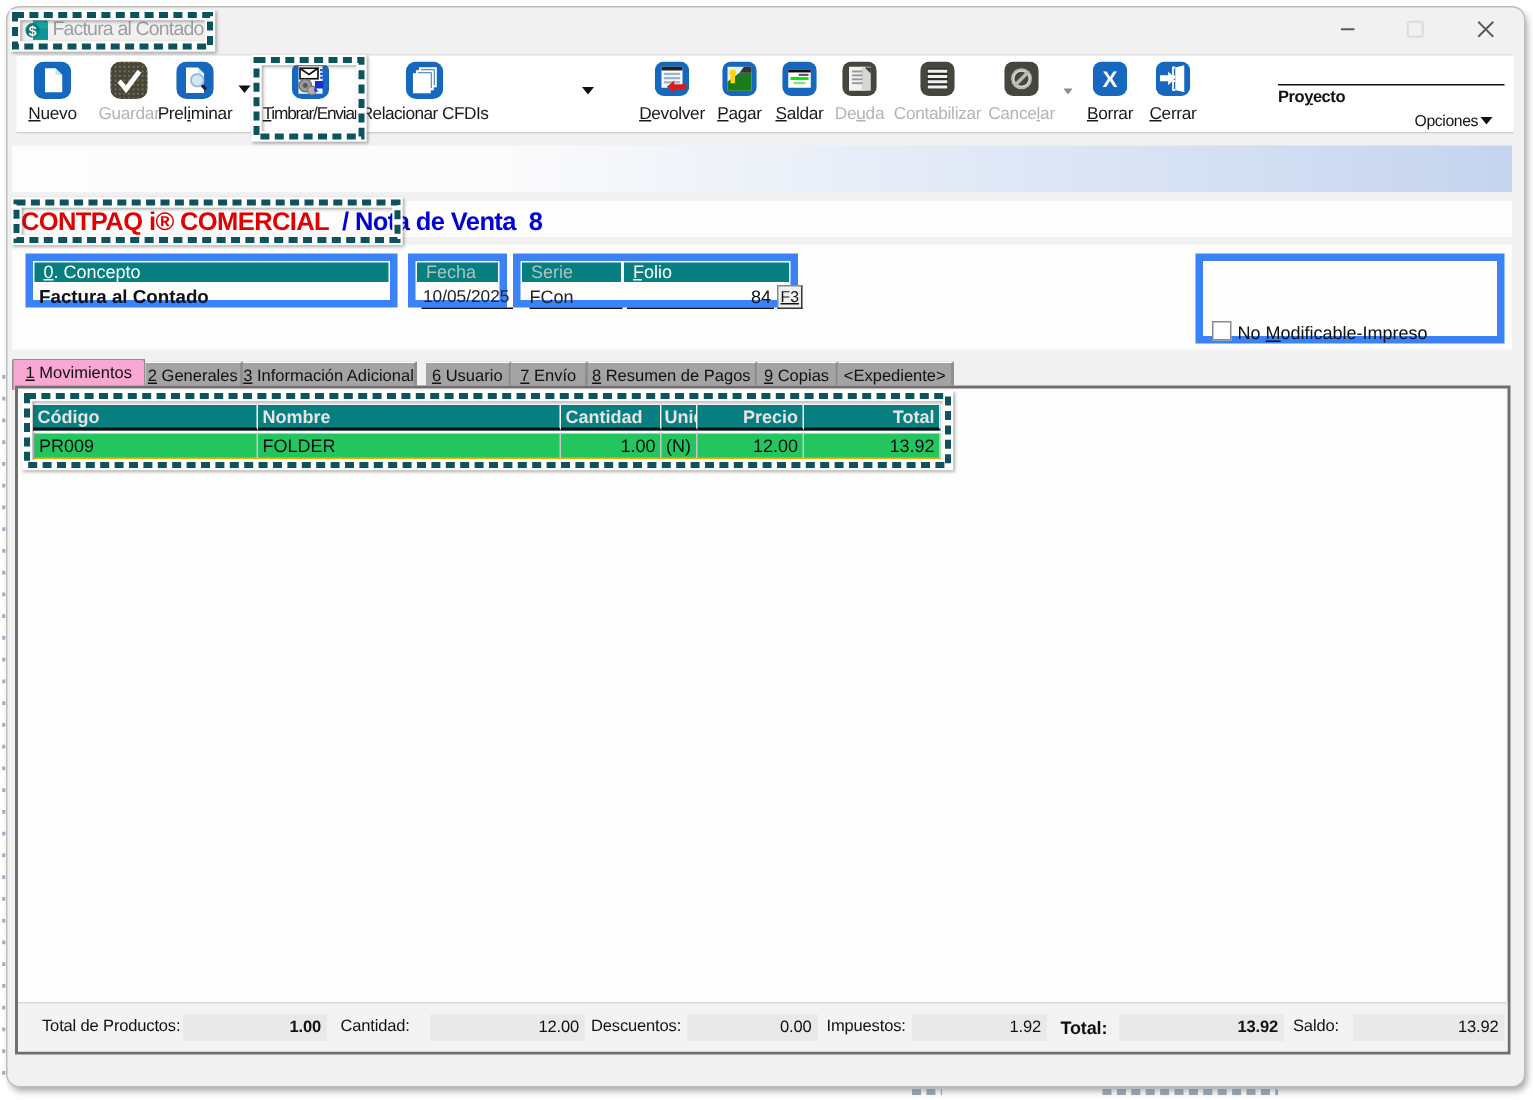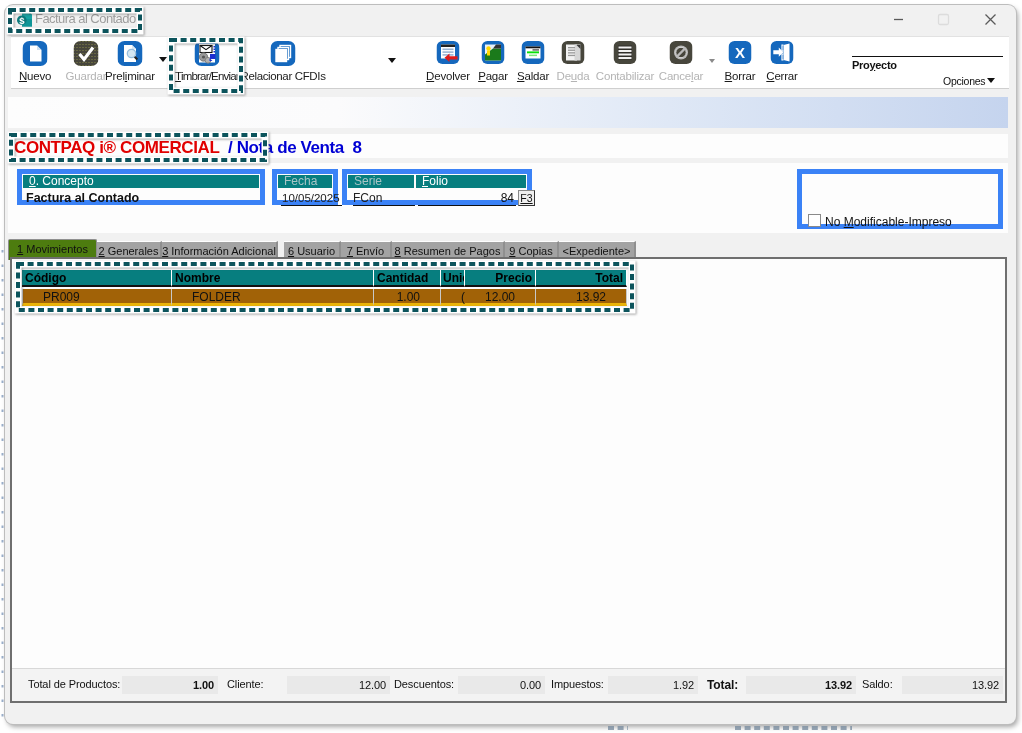--- a/index.html
+++ b/index.html
@@ -25,27 +25,27 @@
 #crumb { position:absolute; left:9px; top:133px; font-size:17px; letter-spacing:-0.4px; font-weight:bold; white-space:nowrap; }
 
 #formband { position:absolute; left:3px; top:158px; width:1000px; height:70px; background:#fdfdfd; }
 .gbox { position:absolute; border:5px solid #3b82f6; background:#fdfdfd; }
 .ghead { position:absolute; left:1px; top:1px; right:1px; height:13px; background:#077e7f; color:#fff; font-size:12px; line-height:13px; padding-left:6px; white-space:nowrap; overflow:hidden; }
 .ghead.dim { color:#a9c5c5; }
 .greylab { color:#9d9d9d; font-weight:bold; }
 
 #tabs { position:absolute; left:3px; top:233px; width:1000px; height:22px; font-size:11px; }
 .tab { position:absolute; top:3px; height:19px; background:#a3a3a3; border-right:2px solid #8f8f8f; border-top:1px solid #fff; text-align:center; line-height:18px; color:#111; white-space:nowrap; }
-.tab.active { background:#4d7c0f; border:1px solid #8f8f8f; border-bottom:none; top:1px; height:21px; border-top-left-radius:2px; border-top-right-radius:2px; }
+.tab.active { background:#f9a8d4; border:1px solid #8f8f8f; border-bottom:none; top:1px; height:21px; border-top-left-radius:2px; border-top-right-radius:2px; }
 
 #panel { position:absolute; left:5px; top:252px; width:997px; height:446px; border:2px solid #6f6f6f; background:#fdfdfd; }
 
 #grid { position:absolute; }
-.hc { position:absolute; top:0; height:17px; background:#077e7f; color:#000000; font-weight:bold; font-size:12px; line-height:17px; padding:0 3px; border-right:1px solid #fff; border-bottom:2px solid #111; }
-.dc { position:absolute; top:19px; height:17px; font-size:12px; line-height:17px; color:#111; padding:0 20px; border-right:1px solid #c8c8c8; border-bottom:3px solid #eab308; background:#a16207; }
+.hc { position:absolute; top:0; height:17px; background:#077e7f; color:#e5e5e5; font-weight:bold; font-size:12px; line-height:17px; padding:0 3px; border-right:1px solid #fff; border-bottom:2px solid #111; }
+.dc { position:absolute; top:19px; height:17px; font-size:12px; line-height:17px; color:#111; padding:0 3px; border-right:1px solid #c8c8c8; border-bottom:1px solid #eab308; background:#22c55e; }
 
 #totals { position:absolute; left:0px; bottom:0px; width:993px; height:33px; background:#f3f3f3; border-top:1px solid #d8d8d8; font-size:11px; letter-spacing:-0.1px; color:#111; }
 .tot-l { position:absolute; top:9px; }
 .tot-f { position:absolute; top:7px; height:18px; background:#e9e9e9; text-align:right; line-height:18px; padding-right:4px; }
 
 #status { position:absolute; left:0; bottom:0; width:100%; height:21px; background:#f1f1f1; border-radius:0 0 8px 8px; }
 #oblig { position:absolute; right:10px; top:3px; font-size:12px; font-weight:bold; color:#1a1a1a; }
 
 .annsvg { position:absolute; overflow:visible; filter:drop-shadow(1px 1.5px 1px rgba(60,60,60,.45)); }
 </style>
@@ -271,21 +271,21 @@
       <div class="dc" style="left:0;width:150px;border-left:1px solid #c8c8c8">PR009</div>
       <div class="dc" style="left:150px;width:202px">FOLDER</div>
       <div class="dc" style="left:352px;width:67px;text-align:right">1.00</div>
       <div class="dc" style="left:419px;width:24px">(N)</div>
       <div class="dc" style="left:443px;width:71px;text-align:right">12.00</div>
       <div class="dc" style="left:514px;width:91px;text-align:right">13.92</div>
     </div>
     <div id="totals">
       <div class="tot-l" style="left:16px">Total de Productos:</div>
       <div class="tot-f" style="left:110px;width:96px;font-weight:bold">1.00</div>
-      <div class="tot-l" style="left:215px">Cliente:</div>
+      <div class="tot-l" style="left:215px">Cantidad:</div>
       <div class="tot-f" style="left:275px;width:103px">12.00</div>
       <div class="tot-l" style="left:382px">Descuentos:</div>
       <div class="tot-f" style="left:446px;width:87px">0.00</div>
       <div class="tot-l" style="left:539px">Impuestos:</div>
       <div class="tot-f" style="left:596px;width:90px">1.92</div>
       <div class="tot-l" style="left:695px;font-weight:bold;font-size:12px">Total:</div>
       <div class="tot-f" style="left:734px;width:110px;font-weight:bold">13.92</div>
       <div class="tot-l" style="left:850px">Saldo:</div>
       <div class="tot-f" style="left:890px;width:101px">13.92</div>
     </div>

